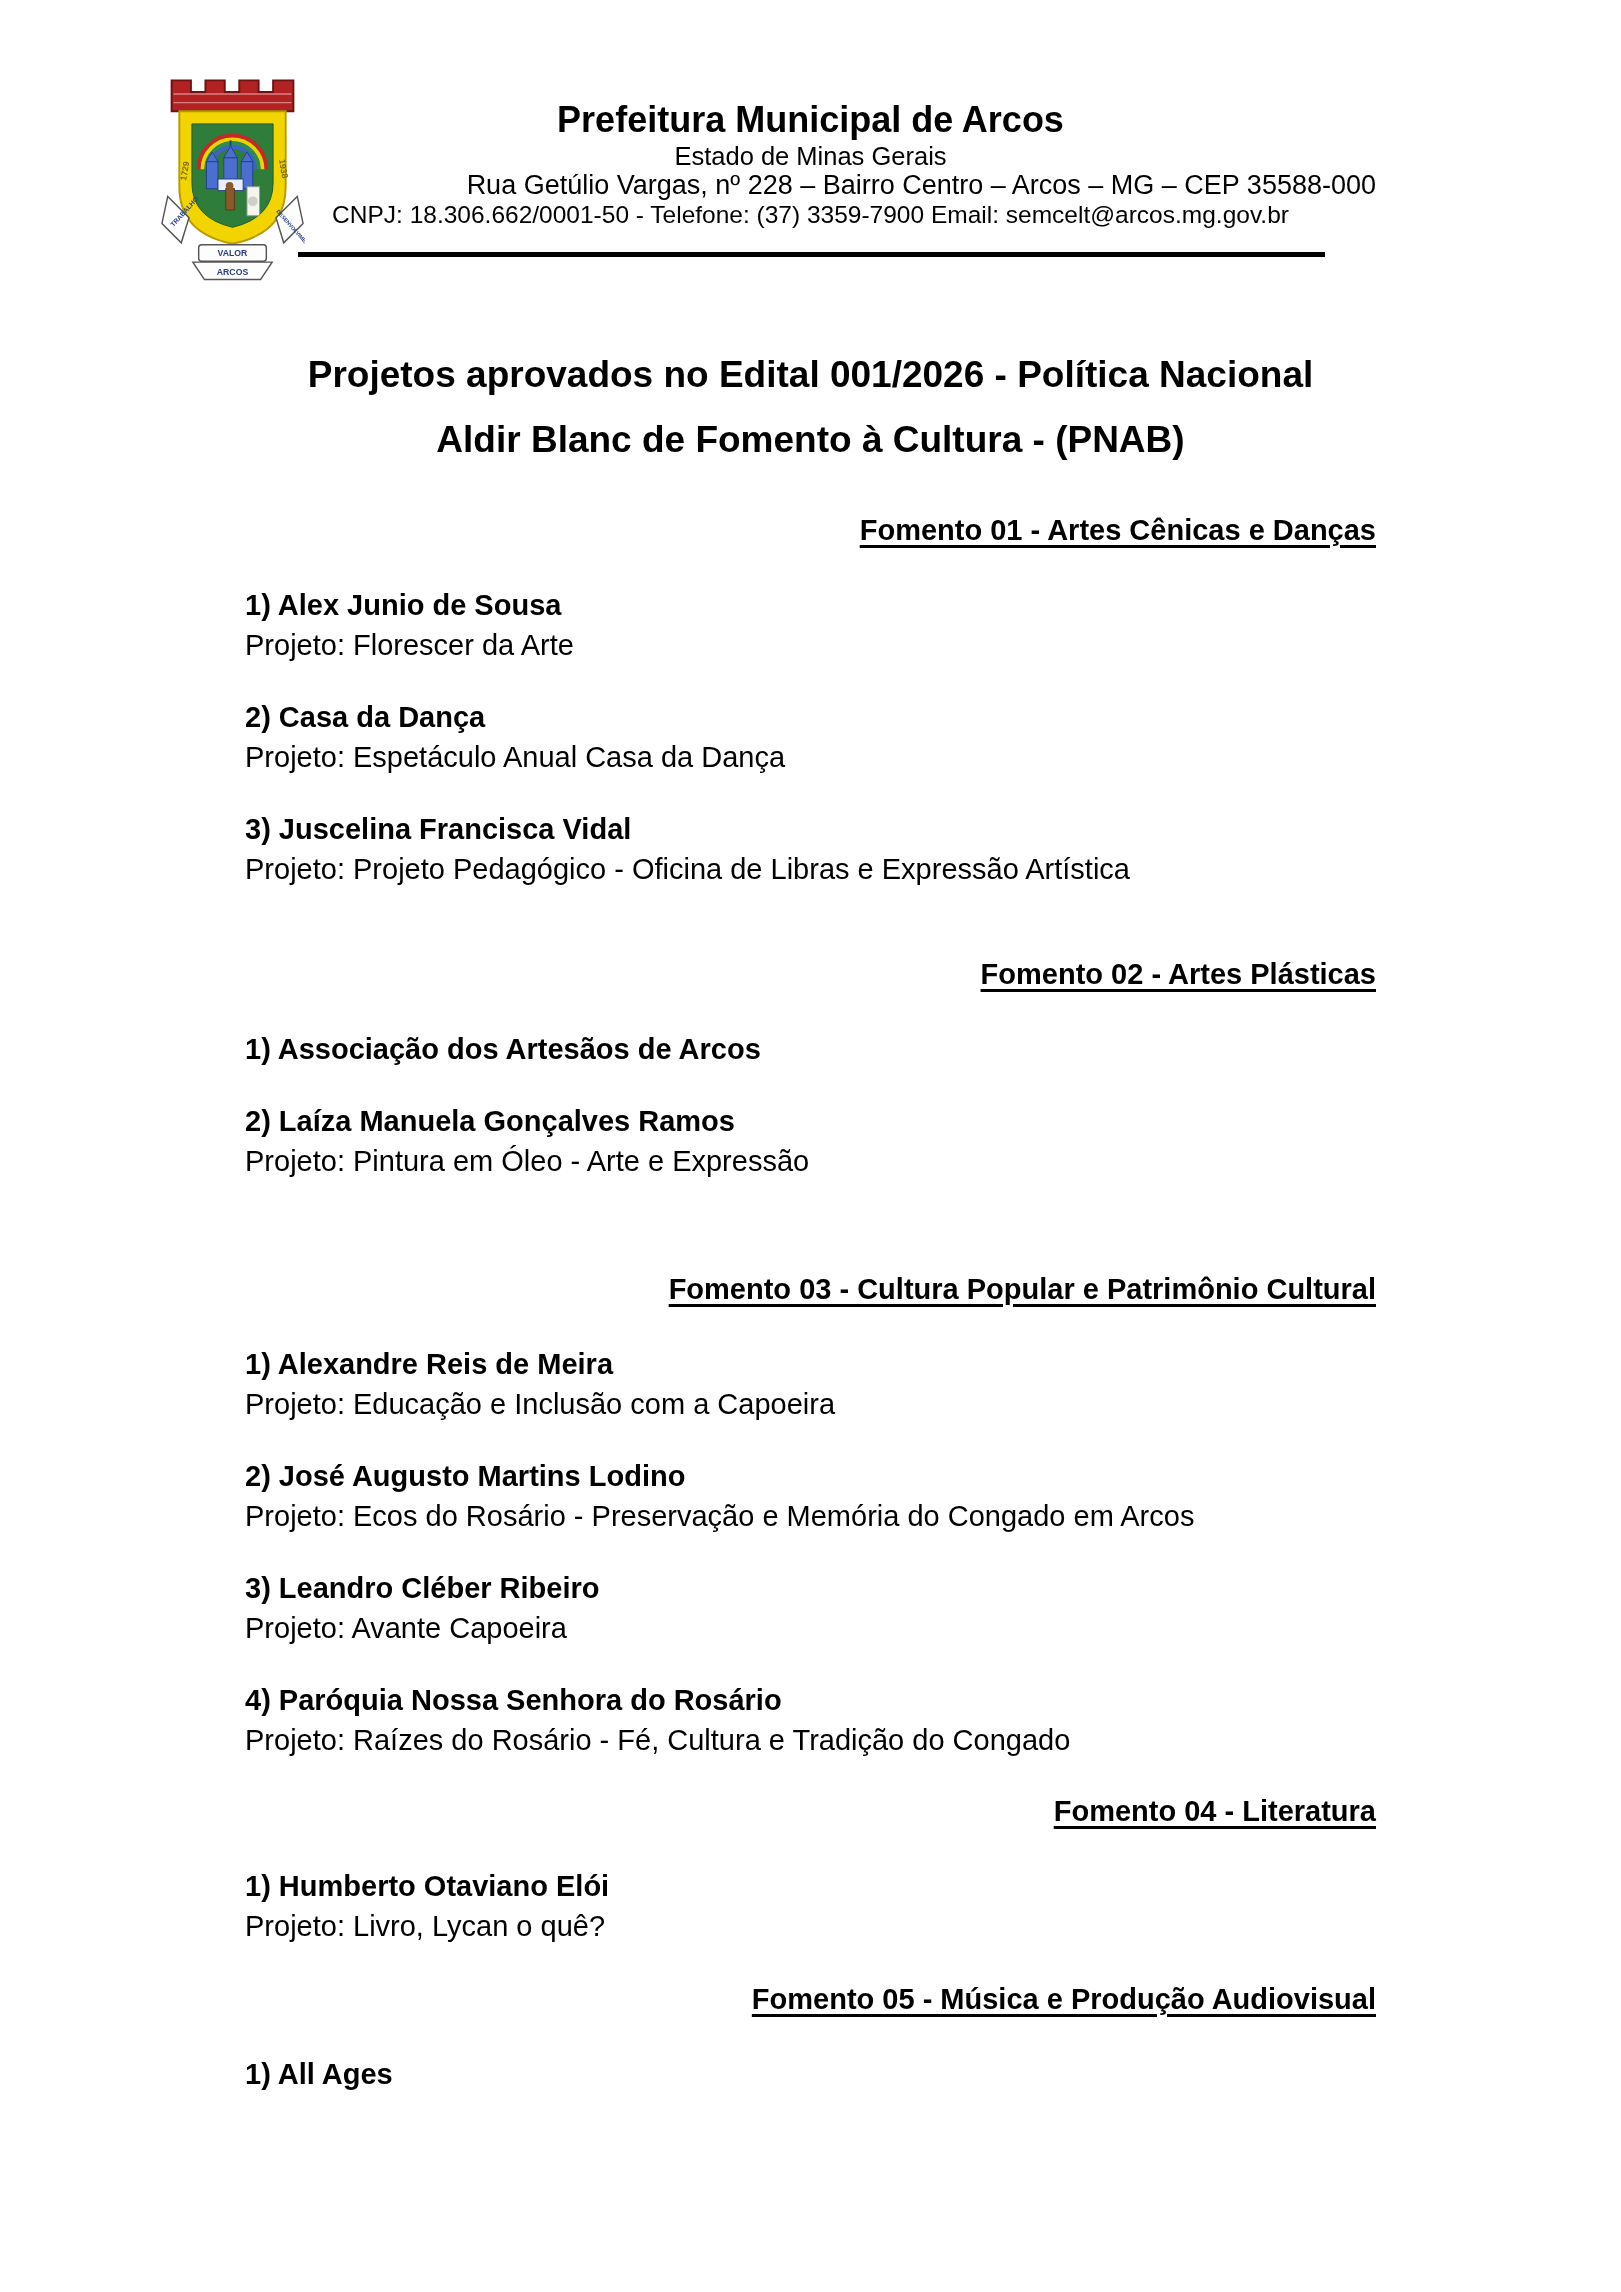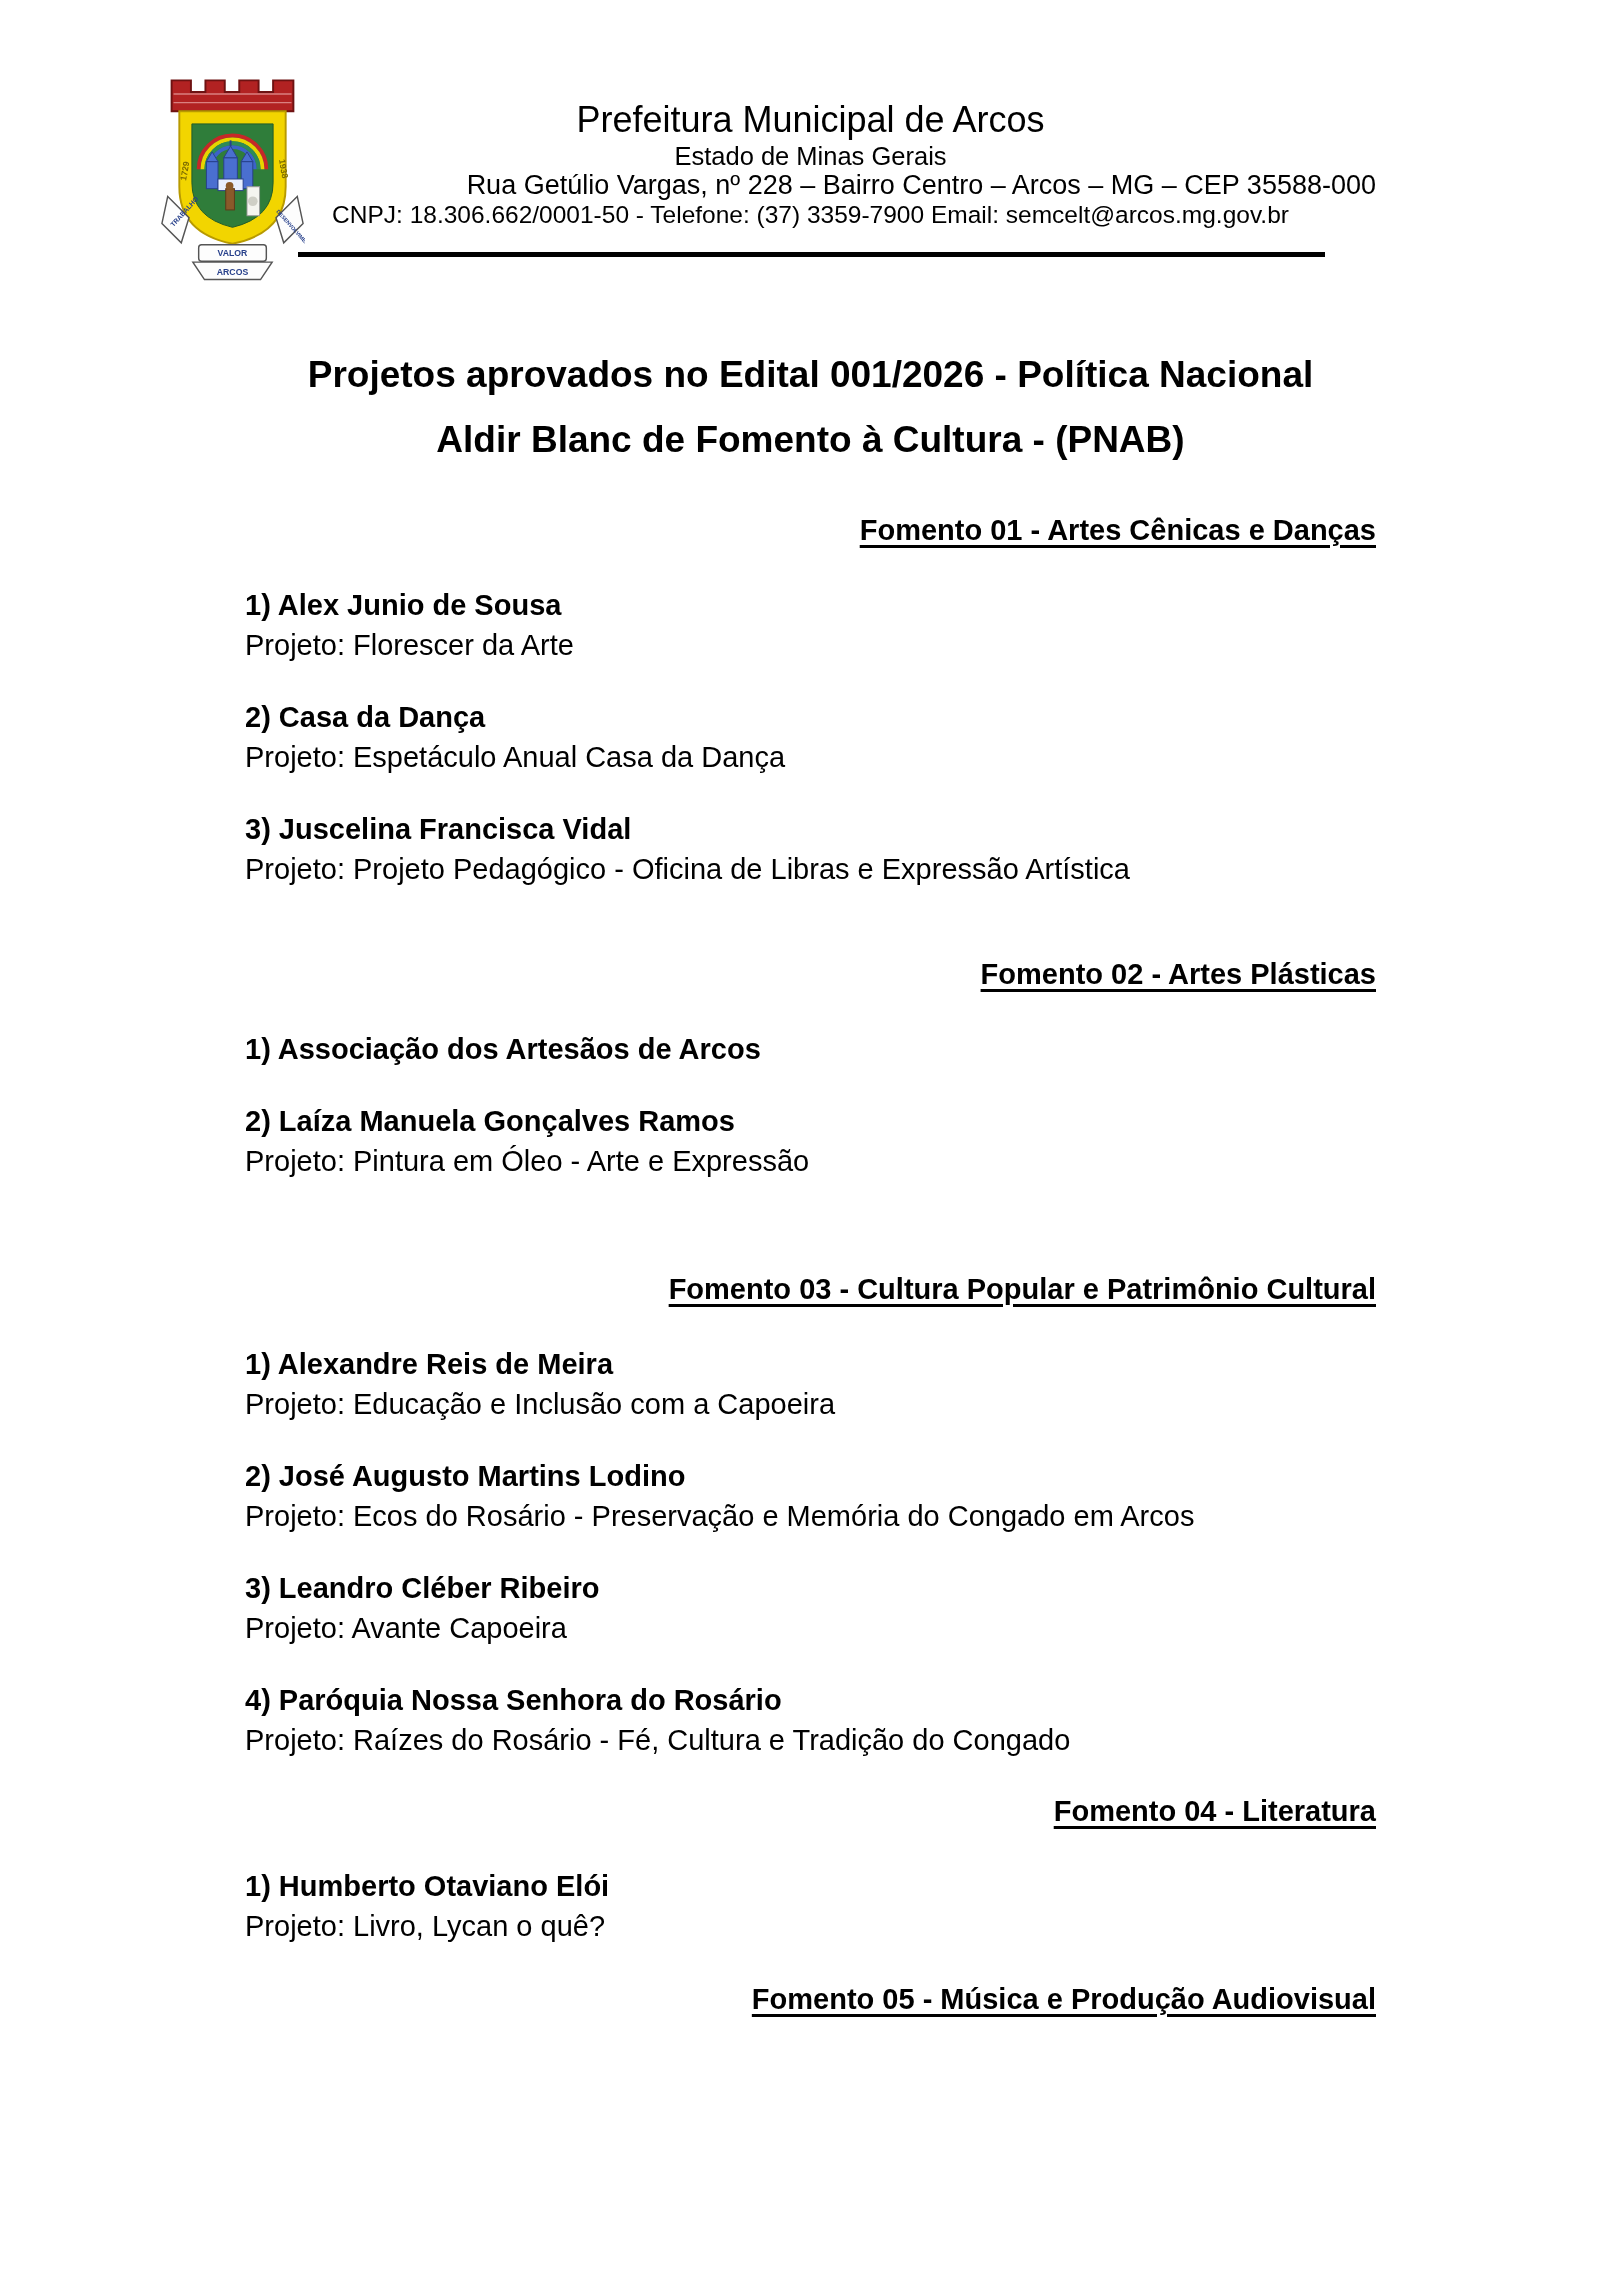--- a/index.html
+++ b/index.html
@@ -8,21 +8,21 @@
     width:1621px; height:2293px;
     background:#ffffff;
     font-family:"Liberation Sans", sans-serif;
     color:#000;
     overflow:hidden;
     margin:0 auto;
   }
   
   .logo { position:absolute; left:160px; top:72px; width:145px; height:214px; }
   .header-block { position:absolute; left:245px; top:98px; width:1131px; text-align:center; }
-  .org-name   { font-size:36px; font-weight:normal; line-height:43px; }
+  .org-name   { font-size:36px; font-weight:bold; line-height:43px; }
   .org-state  { font-size:25.5px; line-height:30px; }
   .org-address{ font-size:27px; line-height:29px;text-align:right; }
   .org-cnpj   { font-size:24.5px; line-height:29px; }
   .divider {
     position:absolute; left:298px; top:252px; width:1027px; height:4.9px;
     background:#000;
   }
   
   .doc-title {
     position:absolute; left:245px; width:1131px;
@@ -159,16 +159,19 @@
   <div class="section sec-4">
     <div class="section-heading">Fomento 04 - Literatura</div>
     <div class="entry">
       <div class="entry-name">1) Humberto Otaviano Elói</div>
       <div class="entry-project">Projeto: Livro, Lycan o quê?</div>
     </div>
   </div>
 
   <div class="section sec-5">
     <div class="section-heading">Fomento 05 - Música e Produção Audiovisual</div>
+    <div class="entry">
+      <div class="entry-name">1) All Ages</div>
+    </div>
   </div>
 
 </div>
 
 
 </body></html>

